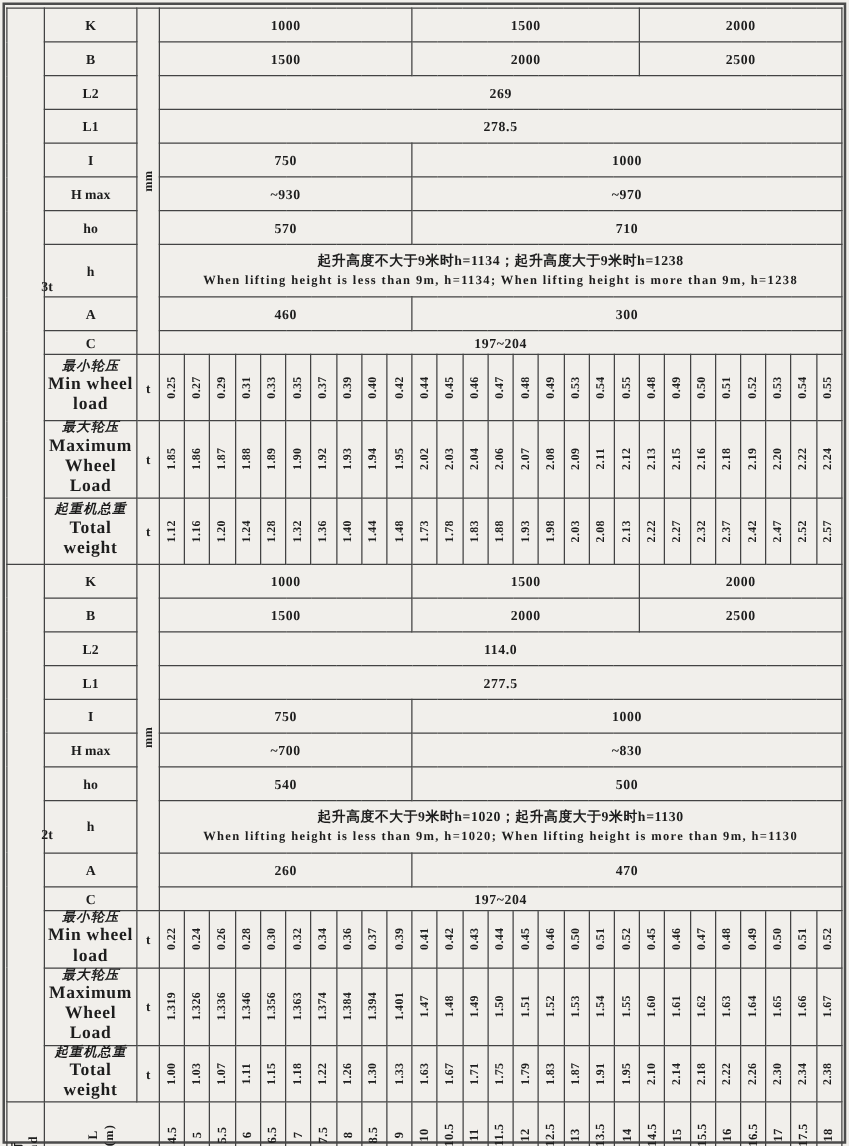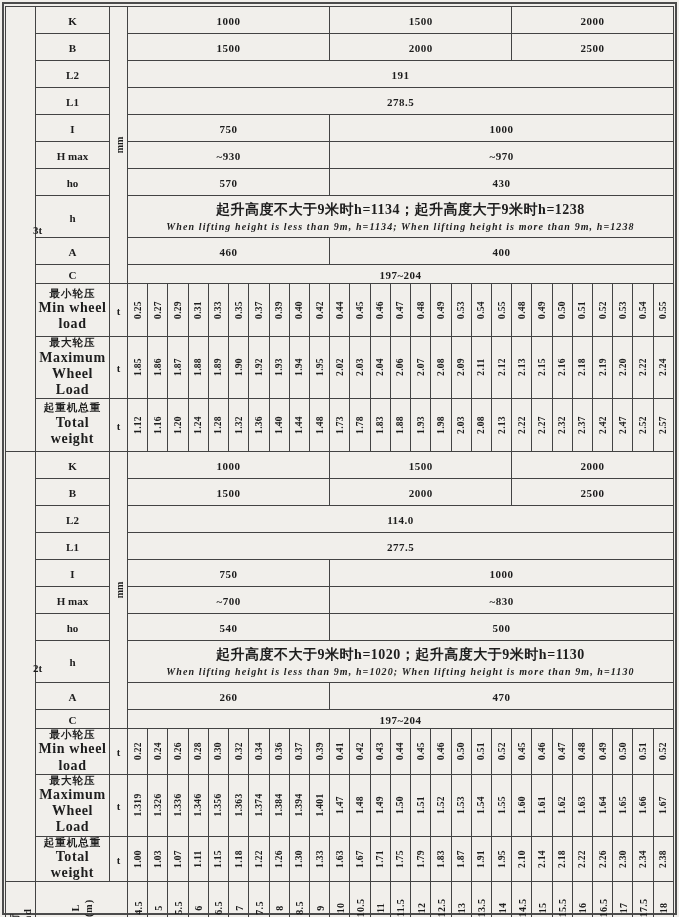--- a/index.html
+++ b/index.html
@@ -40,23 +40,23 @@
   tr.r-dim   td{height:26px;}
   tr.r-note  td{height:41px;}
   tr.r-short td{height:18px;}
   tr.r-load-lg td{height:52px;}
   tr.r-load-sm td{height:40px;}
   tr.r-foot  td{height:52px;}
 
   .dim-val{font-size:11px;letter-spacing:.5px;}
   .row-label{font-size:11px;}
   .outer-lab{font-size:11px;margin-left:27px;}
-  .note-cn{font-size:14px;letter-spacing:.5px;line-height:1.45;}
-  .note-en{font-size:10px;letter-spacing:1.1px;line-height:1.3;white-space:nowrap;font-style:italic;}
-  .load-lab-cn{font-size:10.5px;letter-spacing:1px;line-height:1.2;}
+  .note-cn{font-size:11px;letter-spacing:.5px;line-height:1.45;}
+  .note-en{font-size:10px;letter-spacing:1.1px;line-height:1.3;white-space:nowrap;}
+  .load-lab-cn{font-size:10.5px;letter-spacing:1px;line-height:1.2;font-style:italic;}
   .load-lab-en{font-size:14px;letter-spacing:.6px;line-height:1.15;white-space:pre-line;}
   .unit-t{font-size:10.5px;}
 
   
   .rot{
     position:absolute;left:50%;top:50%;
     transform:translate(-50%,-50%) rotate(-90deg);
     transform-origin:center;
     white-space:nowrap;
     font-weight:bold;
@@ -117,52 +117,52 @@
             <td colspan="8"><span class="dim-val">2000</span></td>
           </tr>
           <tr class="r-dim">
             <td><span class="row-label">B</span></td>
             <td colspan="10"><span class="dim-val">1500</span></td>
             <td colspan="9"><span class="dim-val">2000</span></td>
             <td colspan="8"><span class="dim-val">2500</span></td>
           </tr>
           <tr class="r-dim">
             <td><span class="row-label">L2</span></td>
-            <td colspan="27"><span class="dim-val">191</span></td>
+            <td colspan="27"><span class="dim-val">269</span></td>
           </tr>
           <tr class="r-dim">
             <td><span class="row-label">L1</span></td>
             <td colspan="27"><span class="dim-val">278.5</span></td>
           </tr>
           <tr class="r-dim">
             <td><span class="row-label">I</span></td>
             <td colspan="10"><span class="dim-val">750</span></td>
             <td colspan="17"><span class="dim-val">1000</span></td>
           </tr>
           <tr class="r-dim">
             <td><span class="row-label">H max</span></td>
             <td colspan="10"><span class="dim-val">~930</span></td>
             <td colspan="17"><span class="dim-val">~970</span></td>
           </tr>
           <tr class="r-dim">
             <td><span class="row-label">ho</span></td>
             <td colspan="10"><span class="dim-val">570</span></td>
-            <td colspan="17"><span class="dim-val">430</span></td>
+            <td colspan="17"><span class="dim-val">710</span></td>
           </tr>
           <tr class="r-note">
             <td><span class="row-label">h</span></td>
             <td colspan="27">
               <div class="note-cn">起升高度不大于9米时h=1134；起升高度大于9米时h=1238</div>
               <div class="note-en">When lifting height is less than 9m, h=1134; When lifting height is more than 9m, h=1238</div>
             </td>
           </tr>
           <tr class="r-dim">
             <td><span class="row-label">A</span></td>
             <td colspan="10"><span class="dim-val">460</span></td>
-            <td colspan="17"><span class="dim-val">400</span></td>
+            <td colspan="17"><span class="dim-val">300</span></td>
           </tr>
           <tr class="r-short">
             <td><span class="row-label">C</span></td>
             <td colspan="27"><span class="dim-val">197~204</span></td>
           </tr>
           <tr class="r-load-lg">
             <td>
               <div class="load-lab-cn">最小轮压</div>
               <div class="load-lab-en">Min wheel
 load</div>

